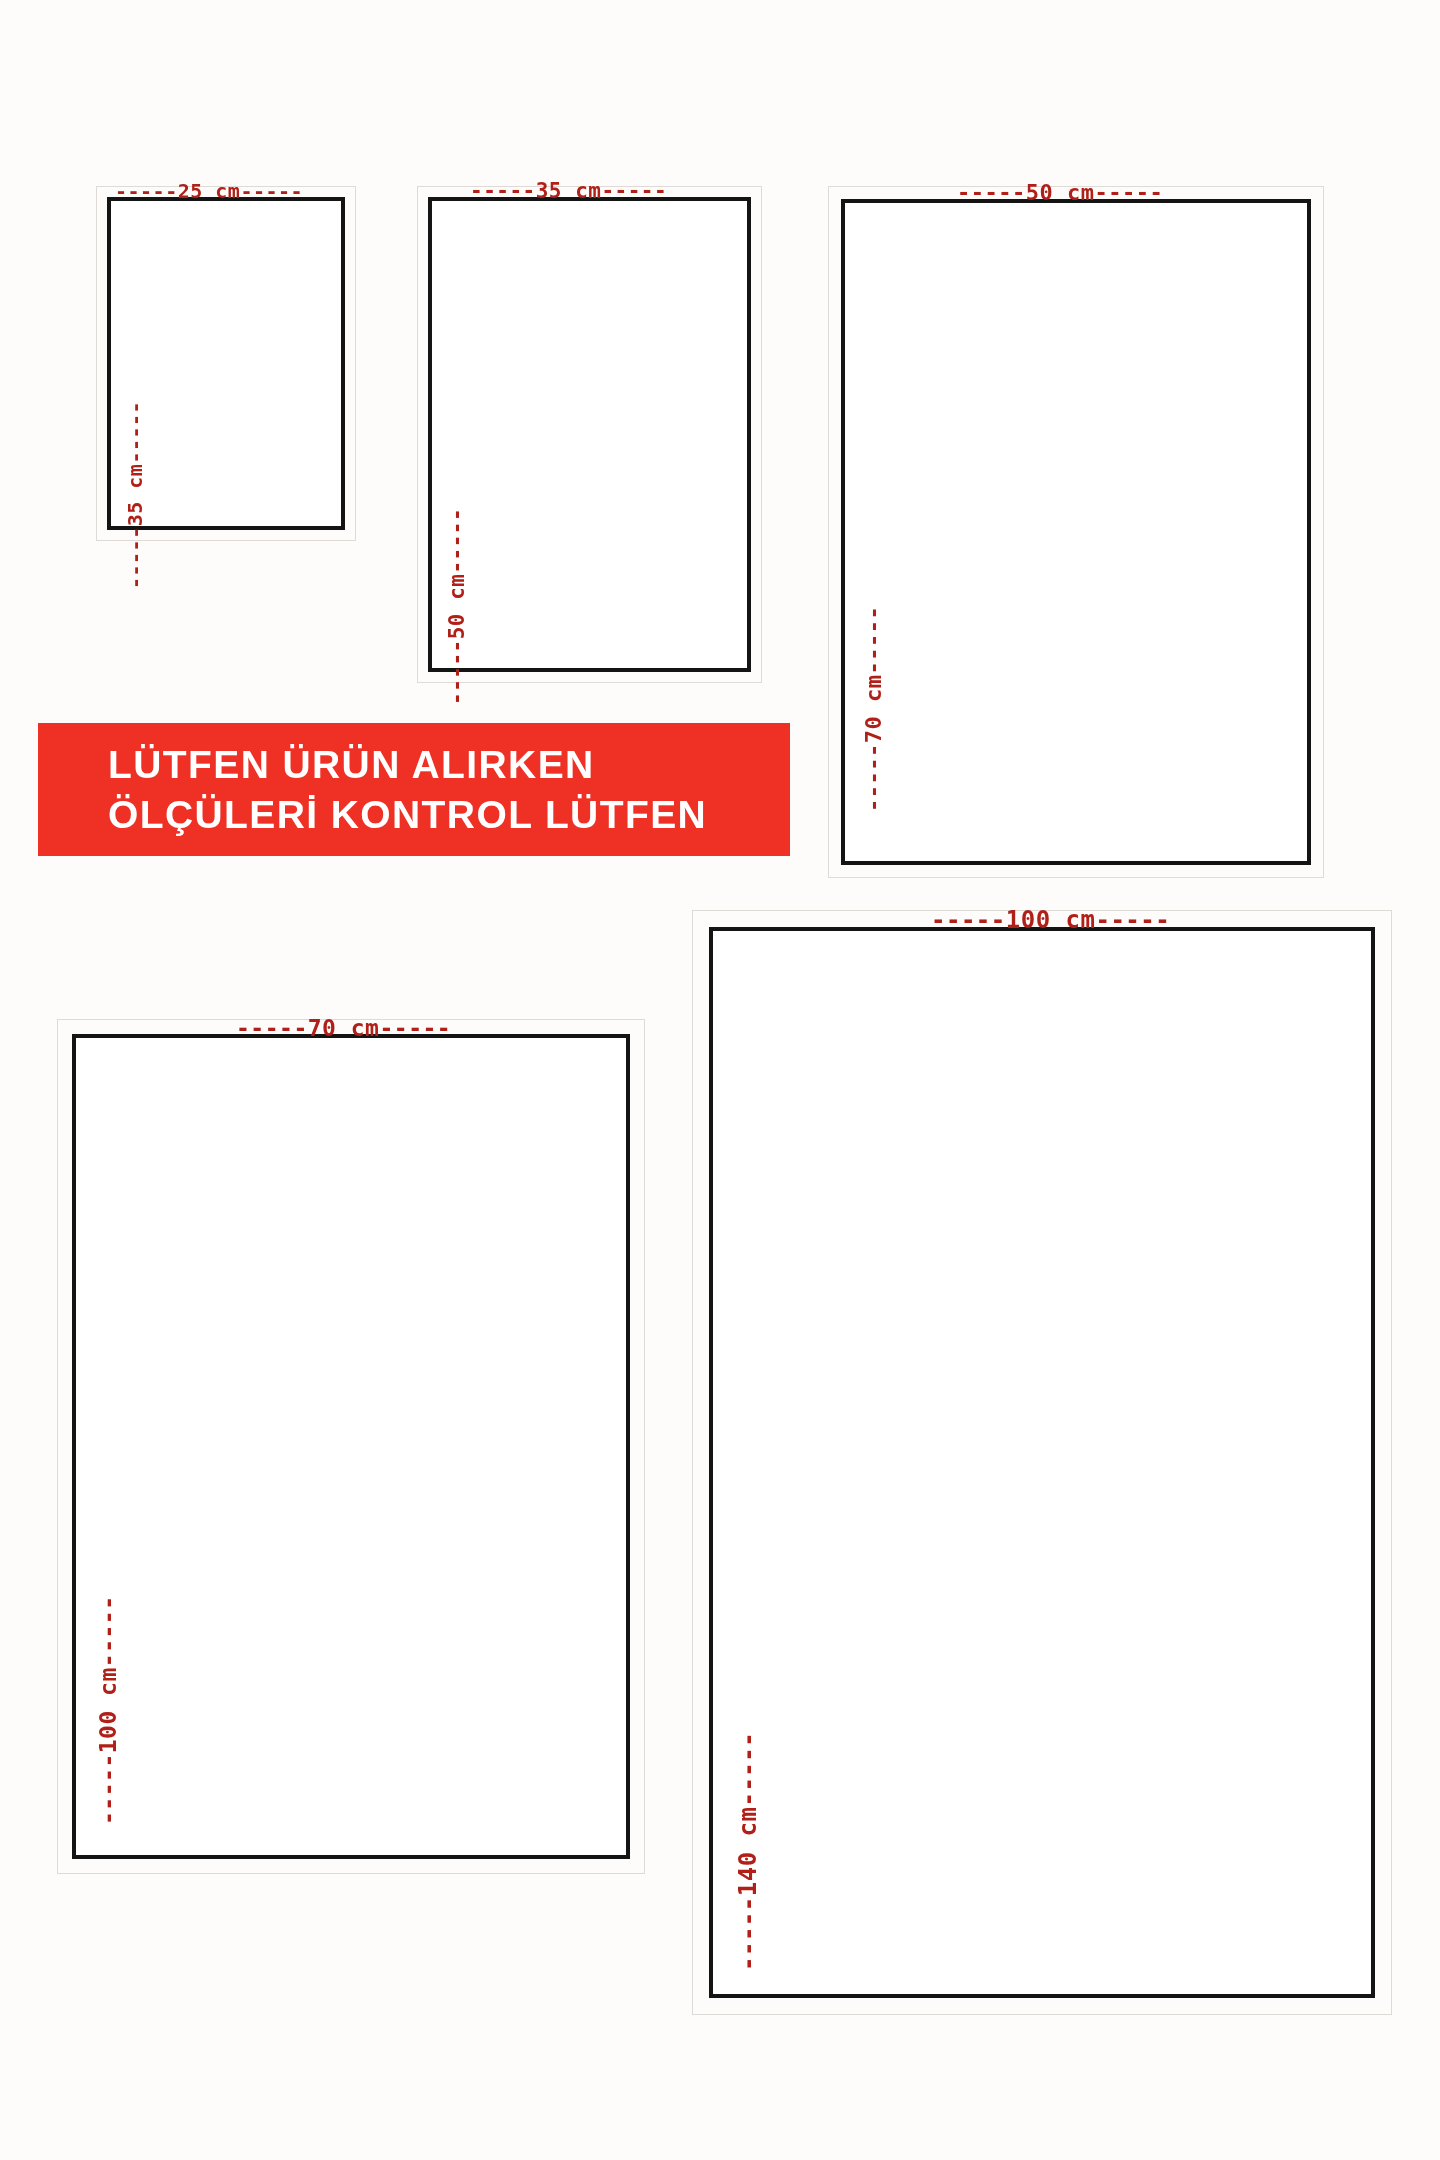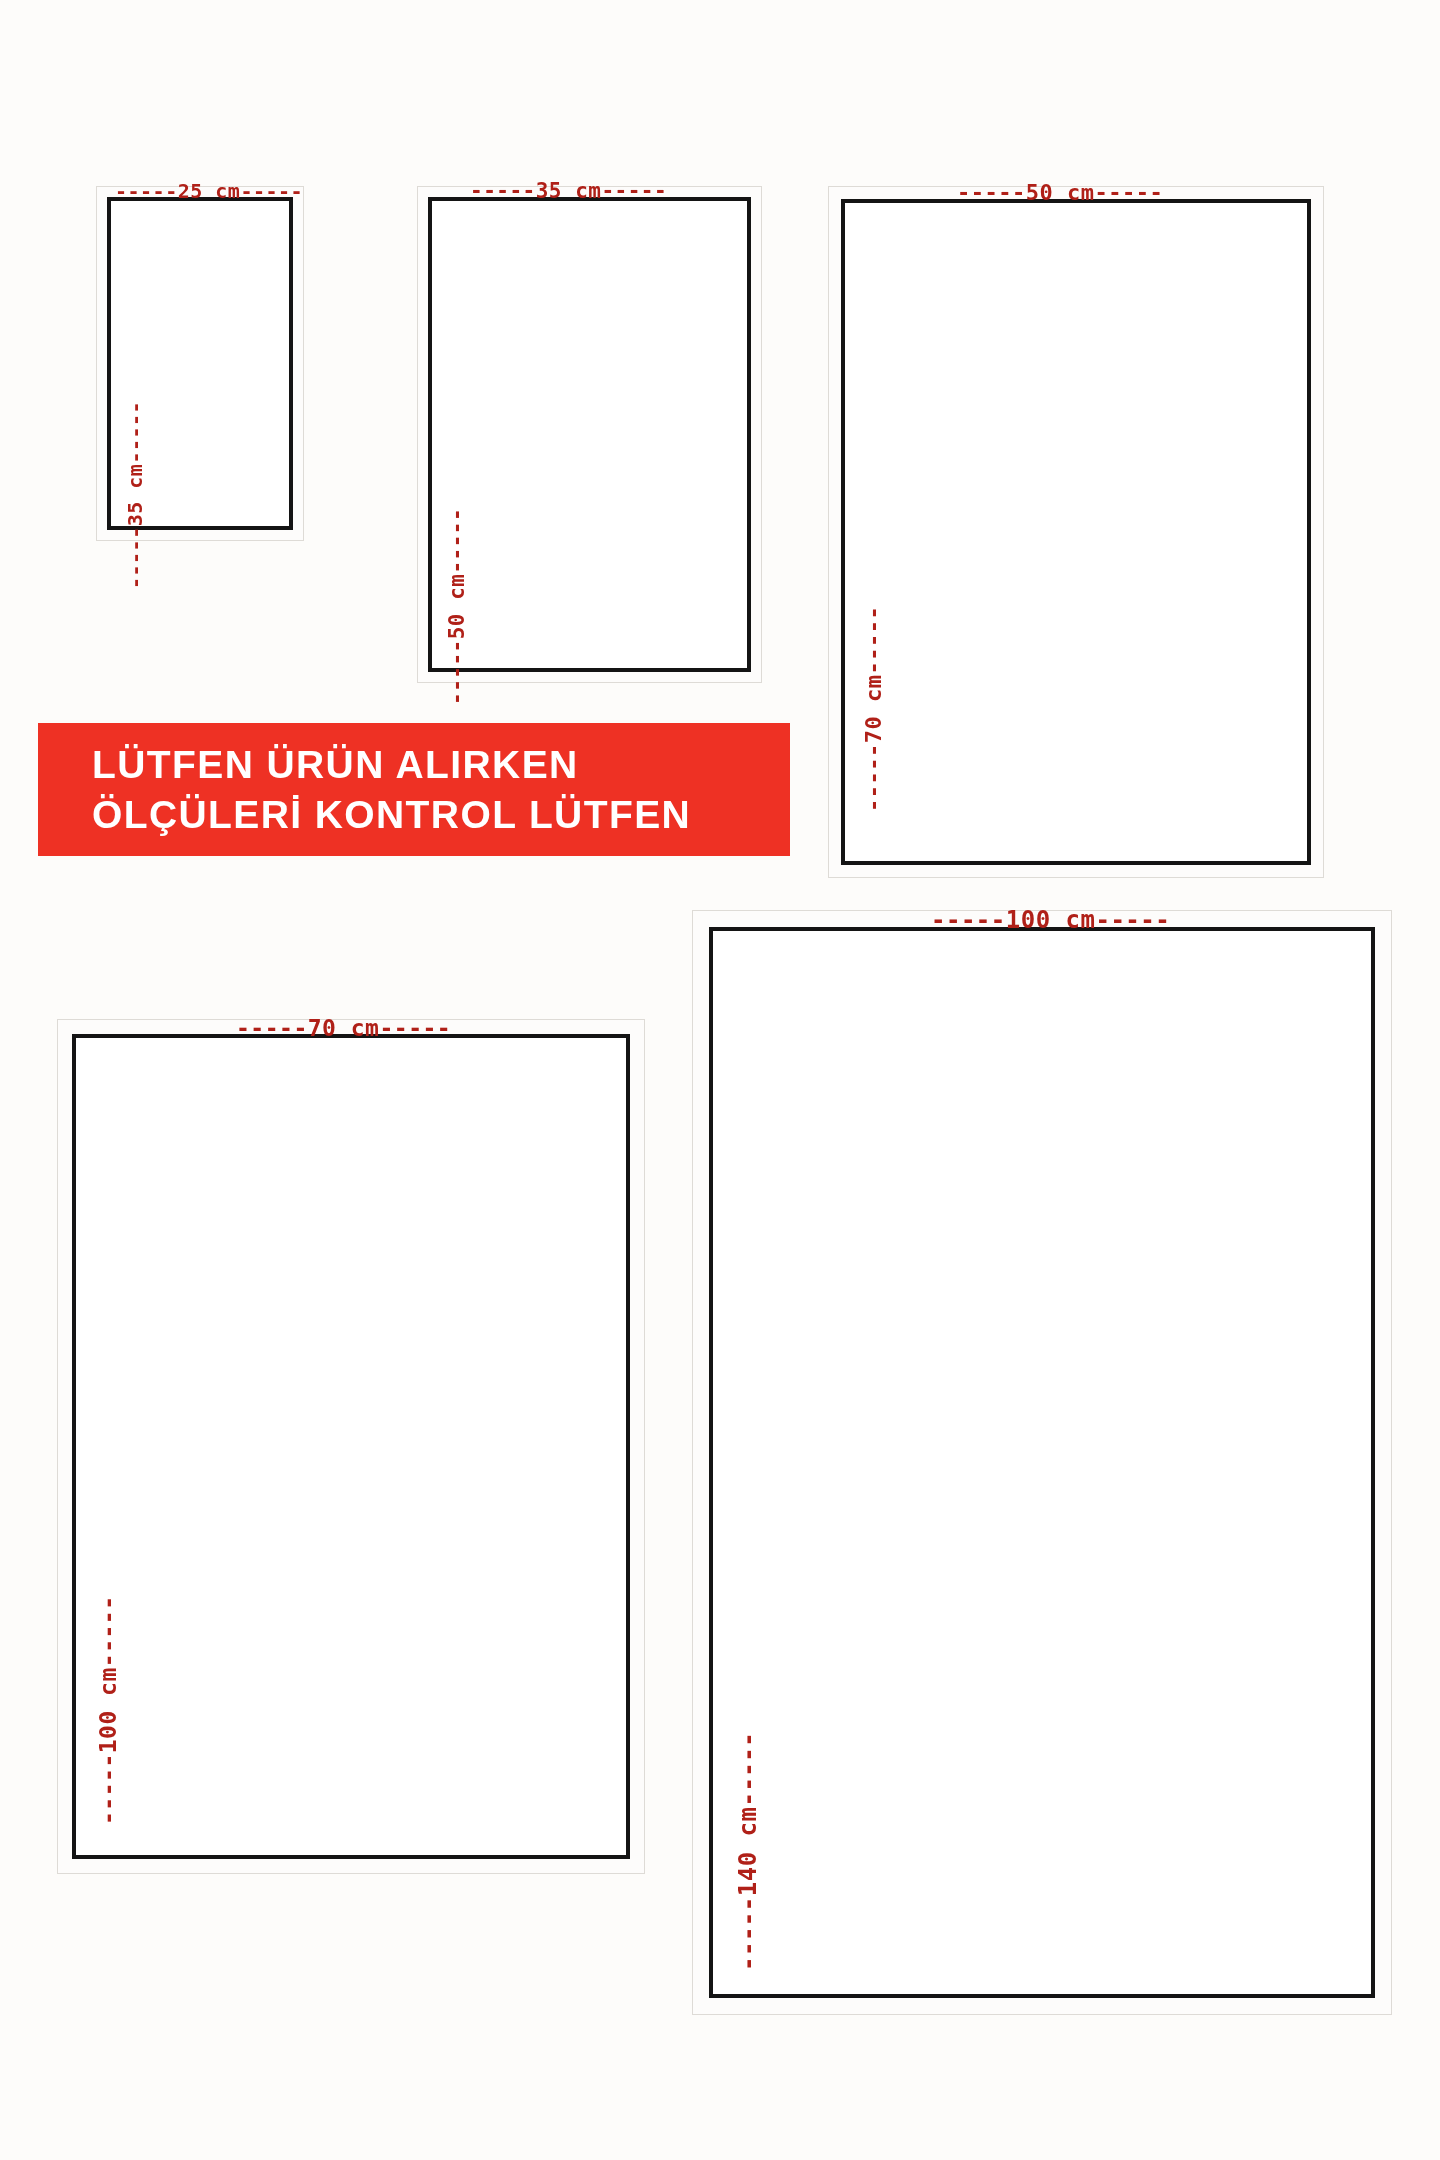--- a/index.html
+++ b/index.html
@@ -51,38 +51,38 @@
   #warning-banner {
     position: absolute;
     left: 38px;
     top: 723px;
     width: 752px;
     height: 133px;
     background: #ee3124;
     display: flex;
     flex-direction: column;
     justify-content: center;
-    padding-left: 54px;
+    padding-left: 70px;
     box-sizing: border-box;
   }
   #warning-banner .line {
     color: #ffffff;
     font-size: 39px;
     font-weight: bold;
     letter-spacing: 1.4px;
     line-height: 1.26;
     font-family: "Liberation Sans", sans-serif;
   }
 </style>
 </head>
 <body>
 
 <div id="canvas">
 
-  <div class="frame" style="left:96px; top:186px; width:208px; height:355px;">
+  <div class="frame" style="left:96px; top:186px; width:260px; height:355px;">
     <div class="inner" style="left:10px; top:10px; right:10px; bottom:10px;"></div>
     <div class="meas" style="left:18px; top:-8px; font-size:20px;">-----25 cm-----</div>
     <div class="meas vert" style="left:26px; top:402px; font-size:20px;">-----35 cm-----</div>
   </div>
 
   <div class="frame" style="left:417px; top:186px; width:345px; height:497px;">
     <div class="inner" style="left:10px; top:10px; right:10px; bottom:10px;"></div>
     <div class="meas" style="left:52px; top:-8px; font-size:21px;">-----35 cm-----</div>
     <div class="meas vert" style="left:27px; top:518px; font-size:21px;">-----50 cm-----</div>
   </div>

